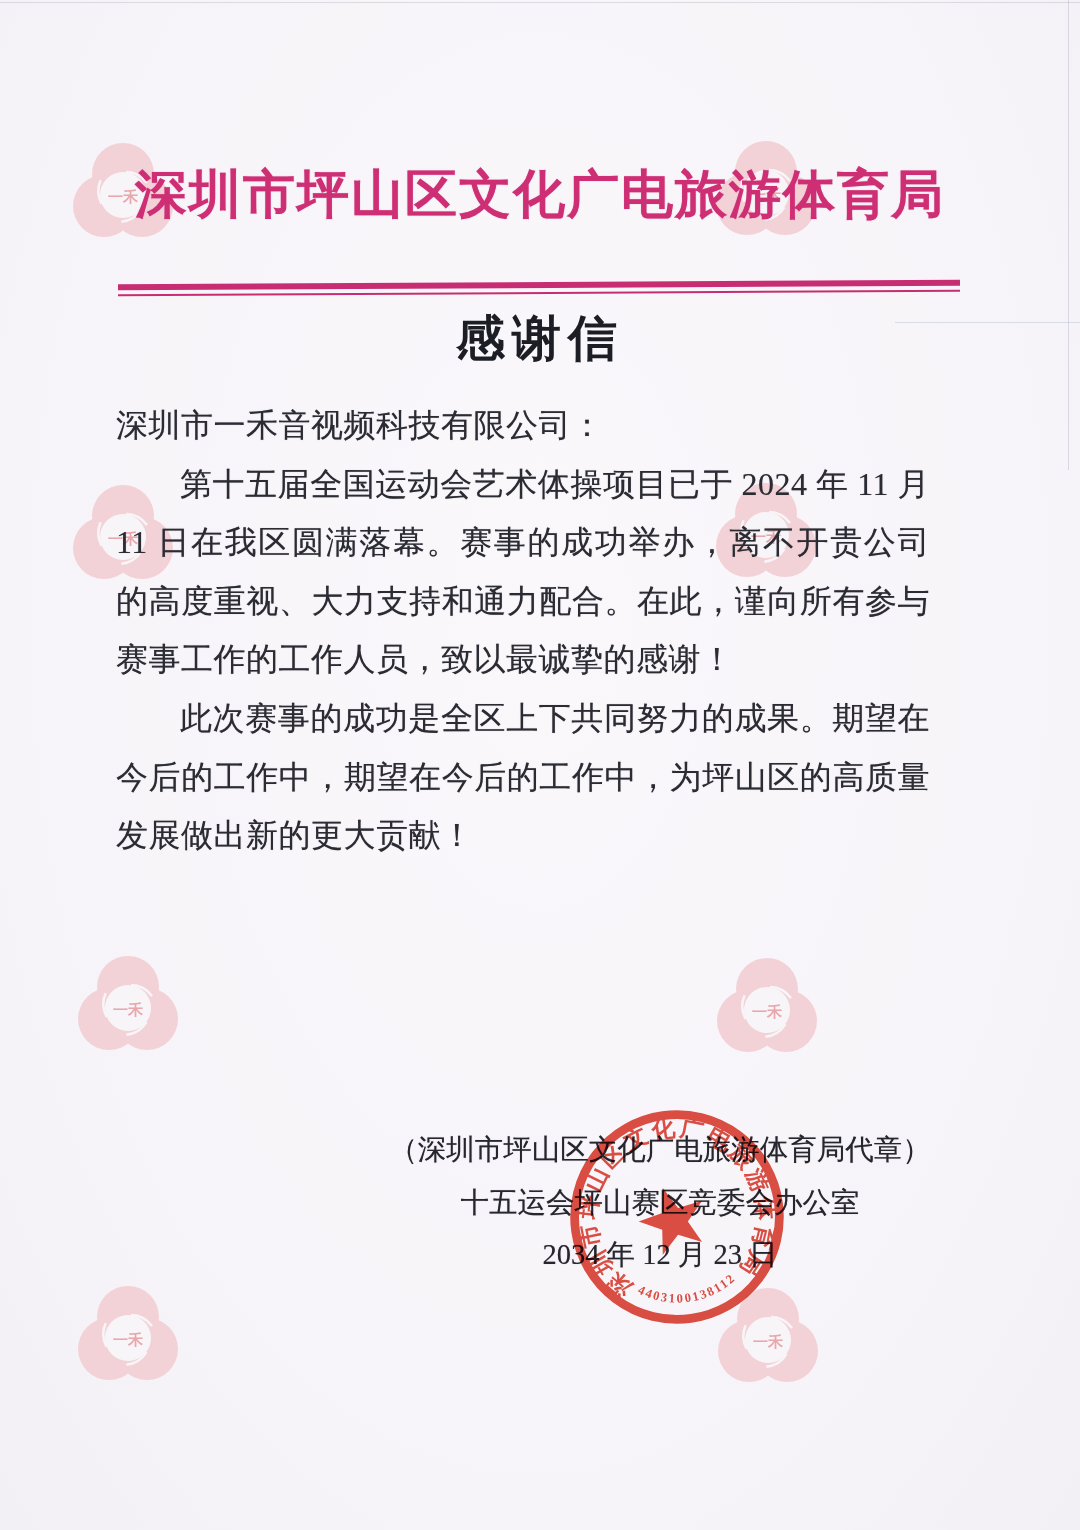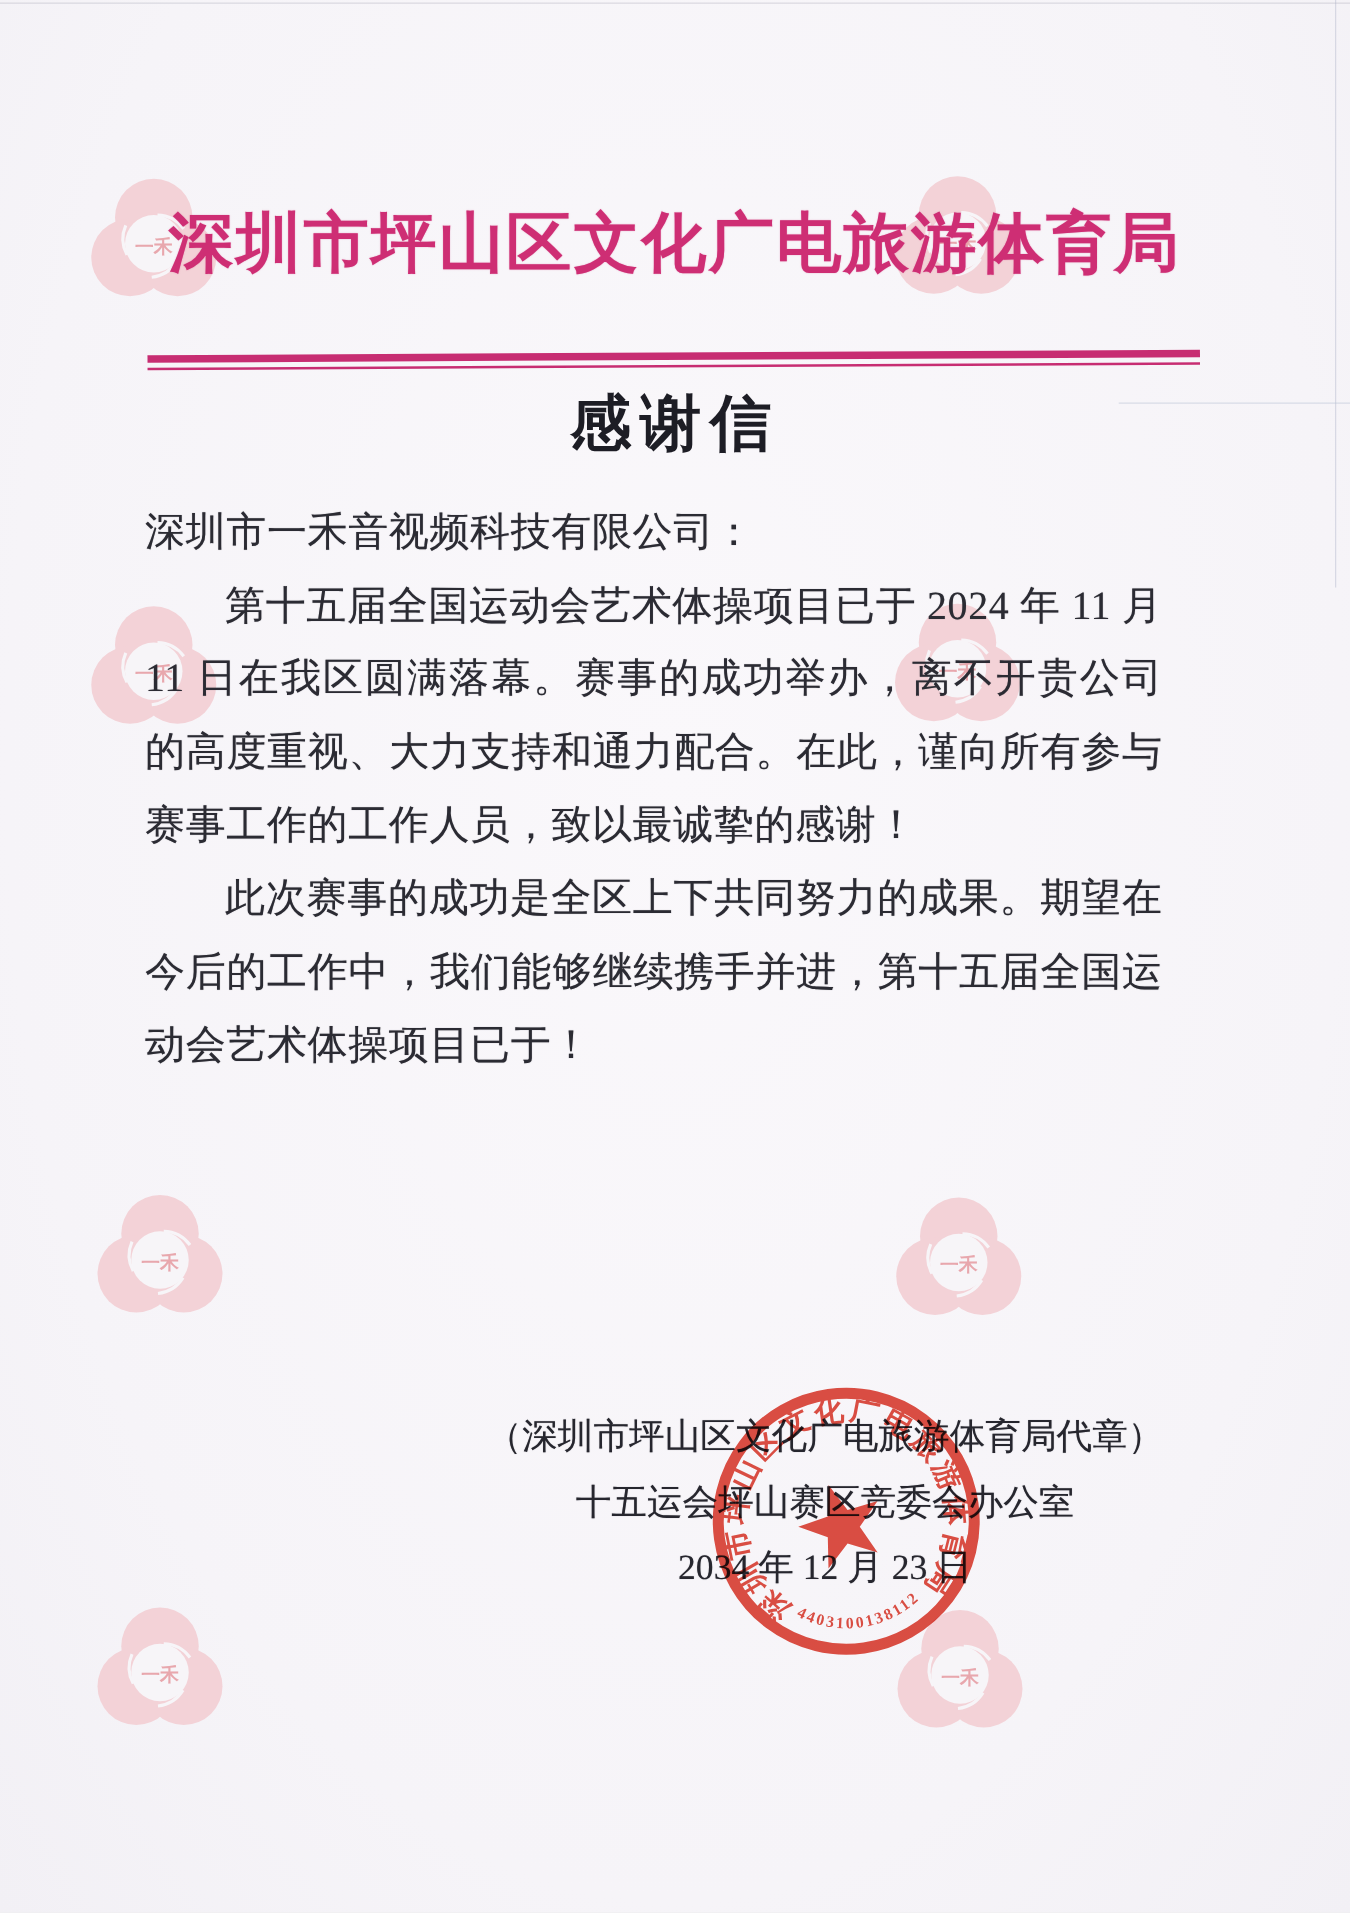--- a/index.html
+++ b/index.html
@@ -247,21 +247,21 @@
     <div class="rule-wrap">
       <div class="rule-thick"></div>
       <div class="rule-thin"></div>
     </div>
 
     <div class="letter-title">感谢信</div>
 
     <div class="body-block">
       <p>深圳市一禾音视频科技有限公司：</p>
       <p class="indent">第十五届全国运动会艺术体操项目已于 2024 年 11 月 11 日在我区圆满落幕。赛事的成功举办，离不开贵公司的高度重视、大力支持和通力配合。在此，谨向所有参与赛事工作的工作人员，致以最诚挚的感谢！</p>
-      <p class="indent">此次赛事的成功是全区上下共同努力的成果。期望在今后的工作中，我们能够继续携手并进，第十五届全国运动会艺术体操项目已于！</p>
+      <p class="indent">此次赛事的成功是全区上下共同努力的成果。期望在今后的工作中，期望在今后的工作中，为坪山区的高质量发展做出新的更大贡献！</p>
     </div>
 
     <div class="sign-block">
       <div>（深圳市坪山区文化广电旅游体育局代章）</div>
       <div>十五运会坪山赛区竞委会办公室</div>
       <div>2034 年 12 月 23 日</div>
     </div>
 
   </div>
 

